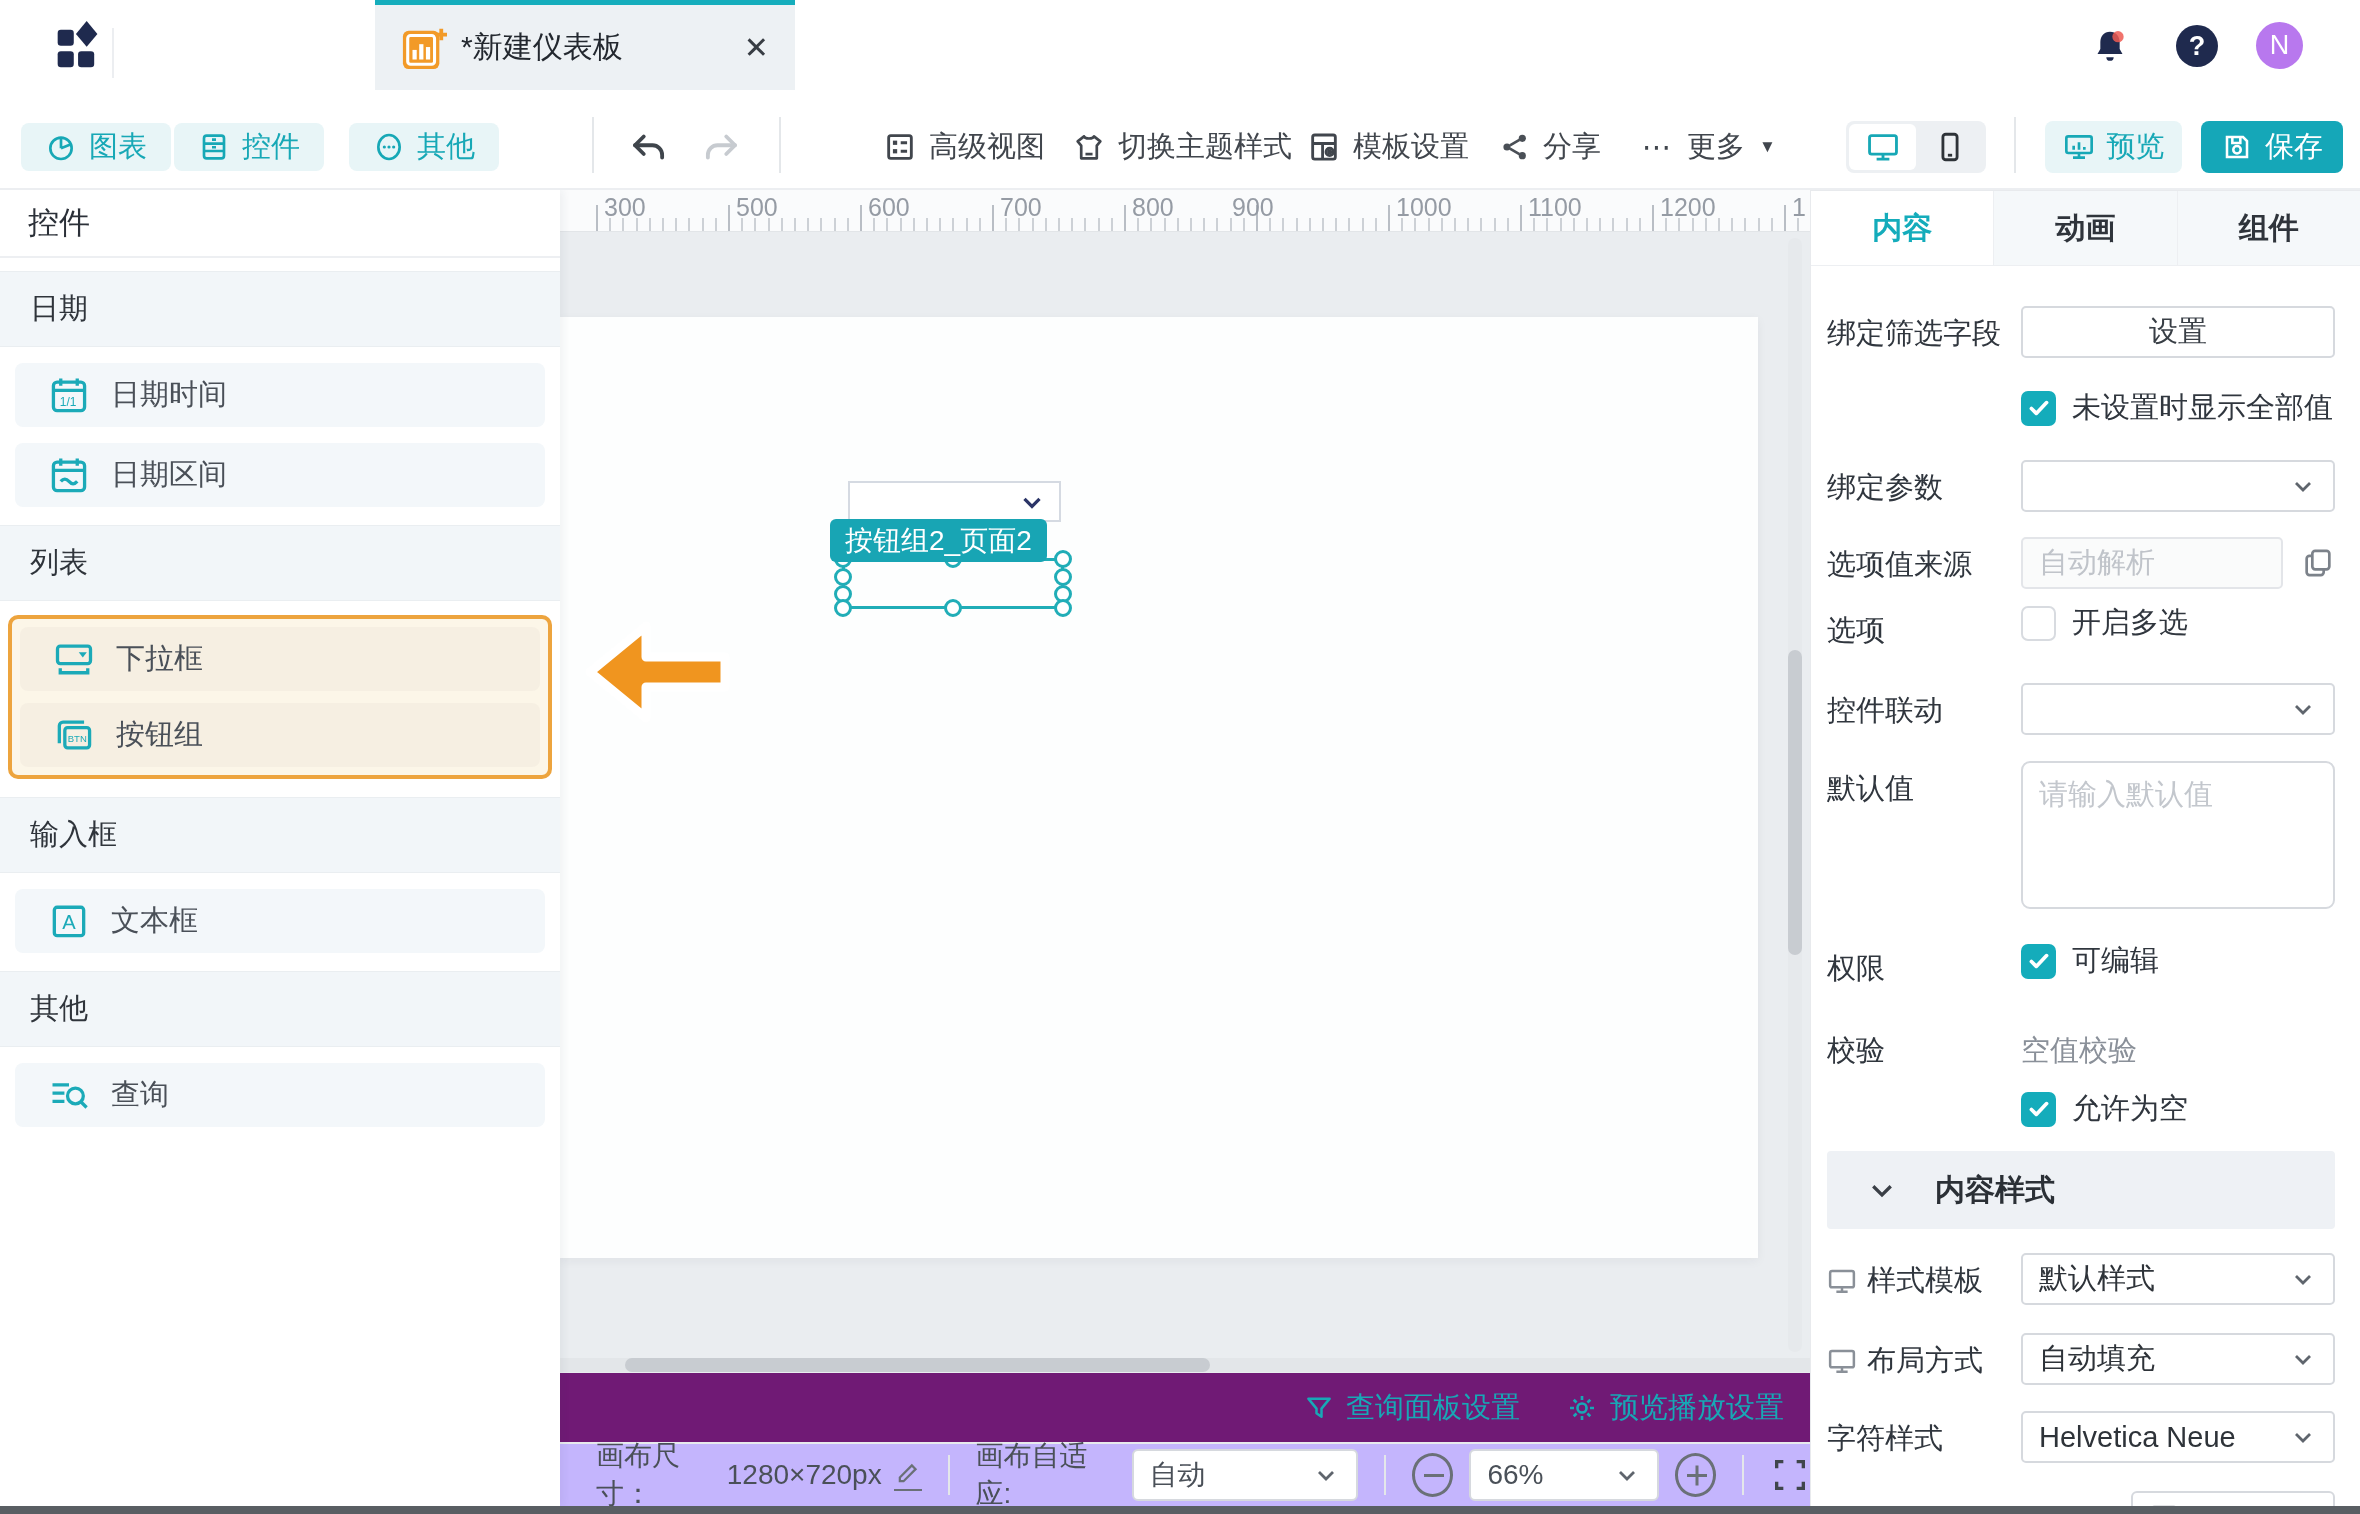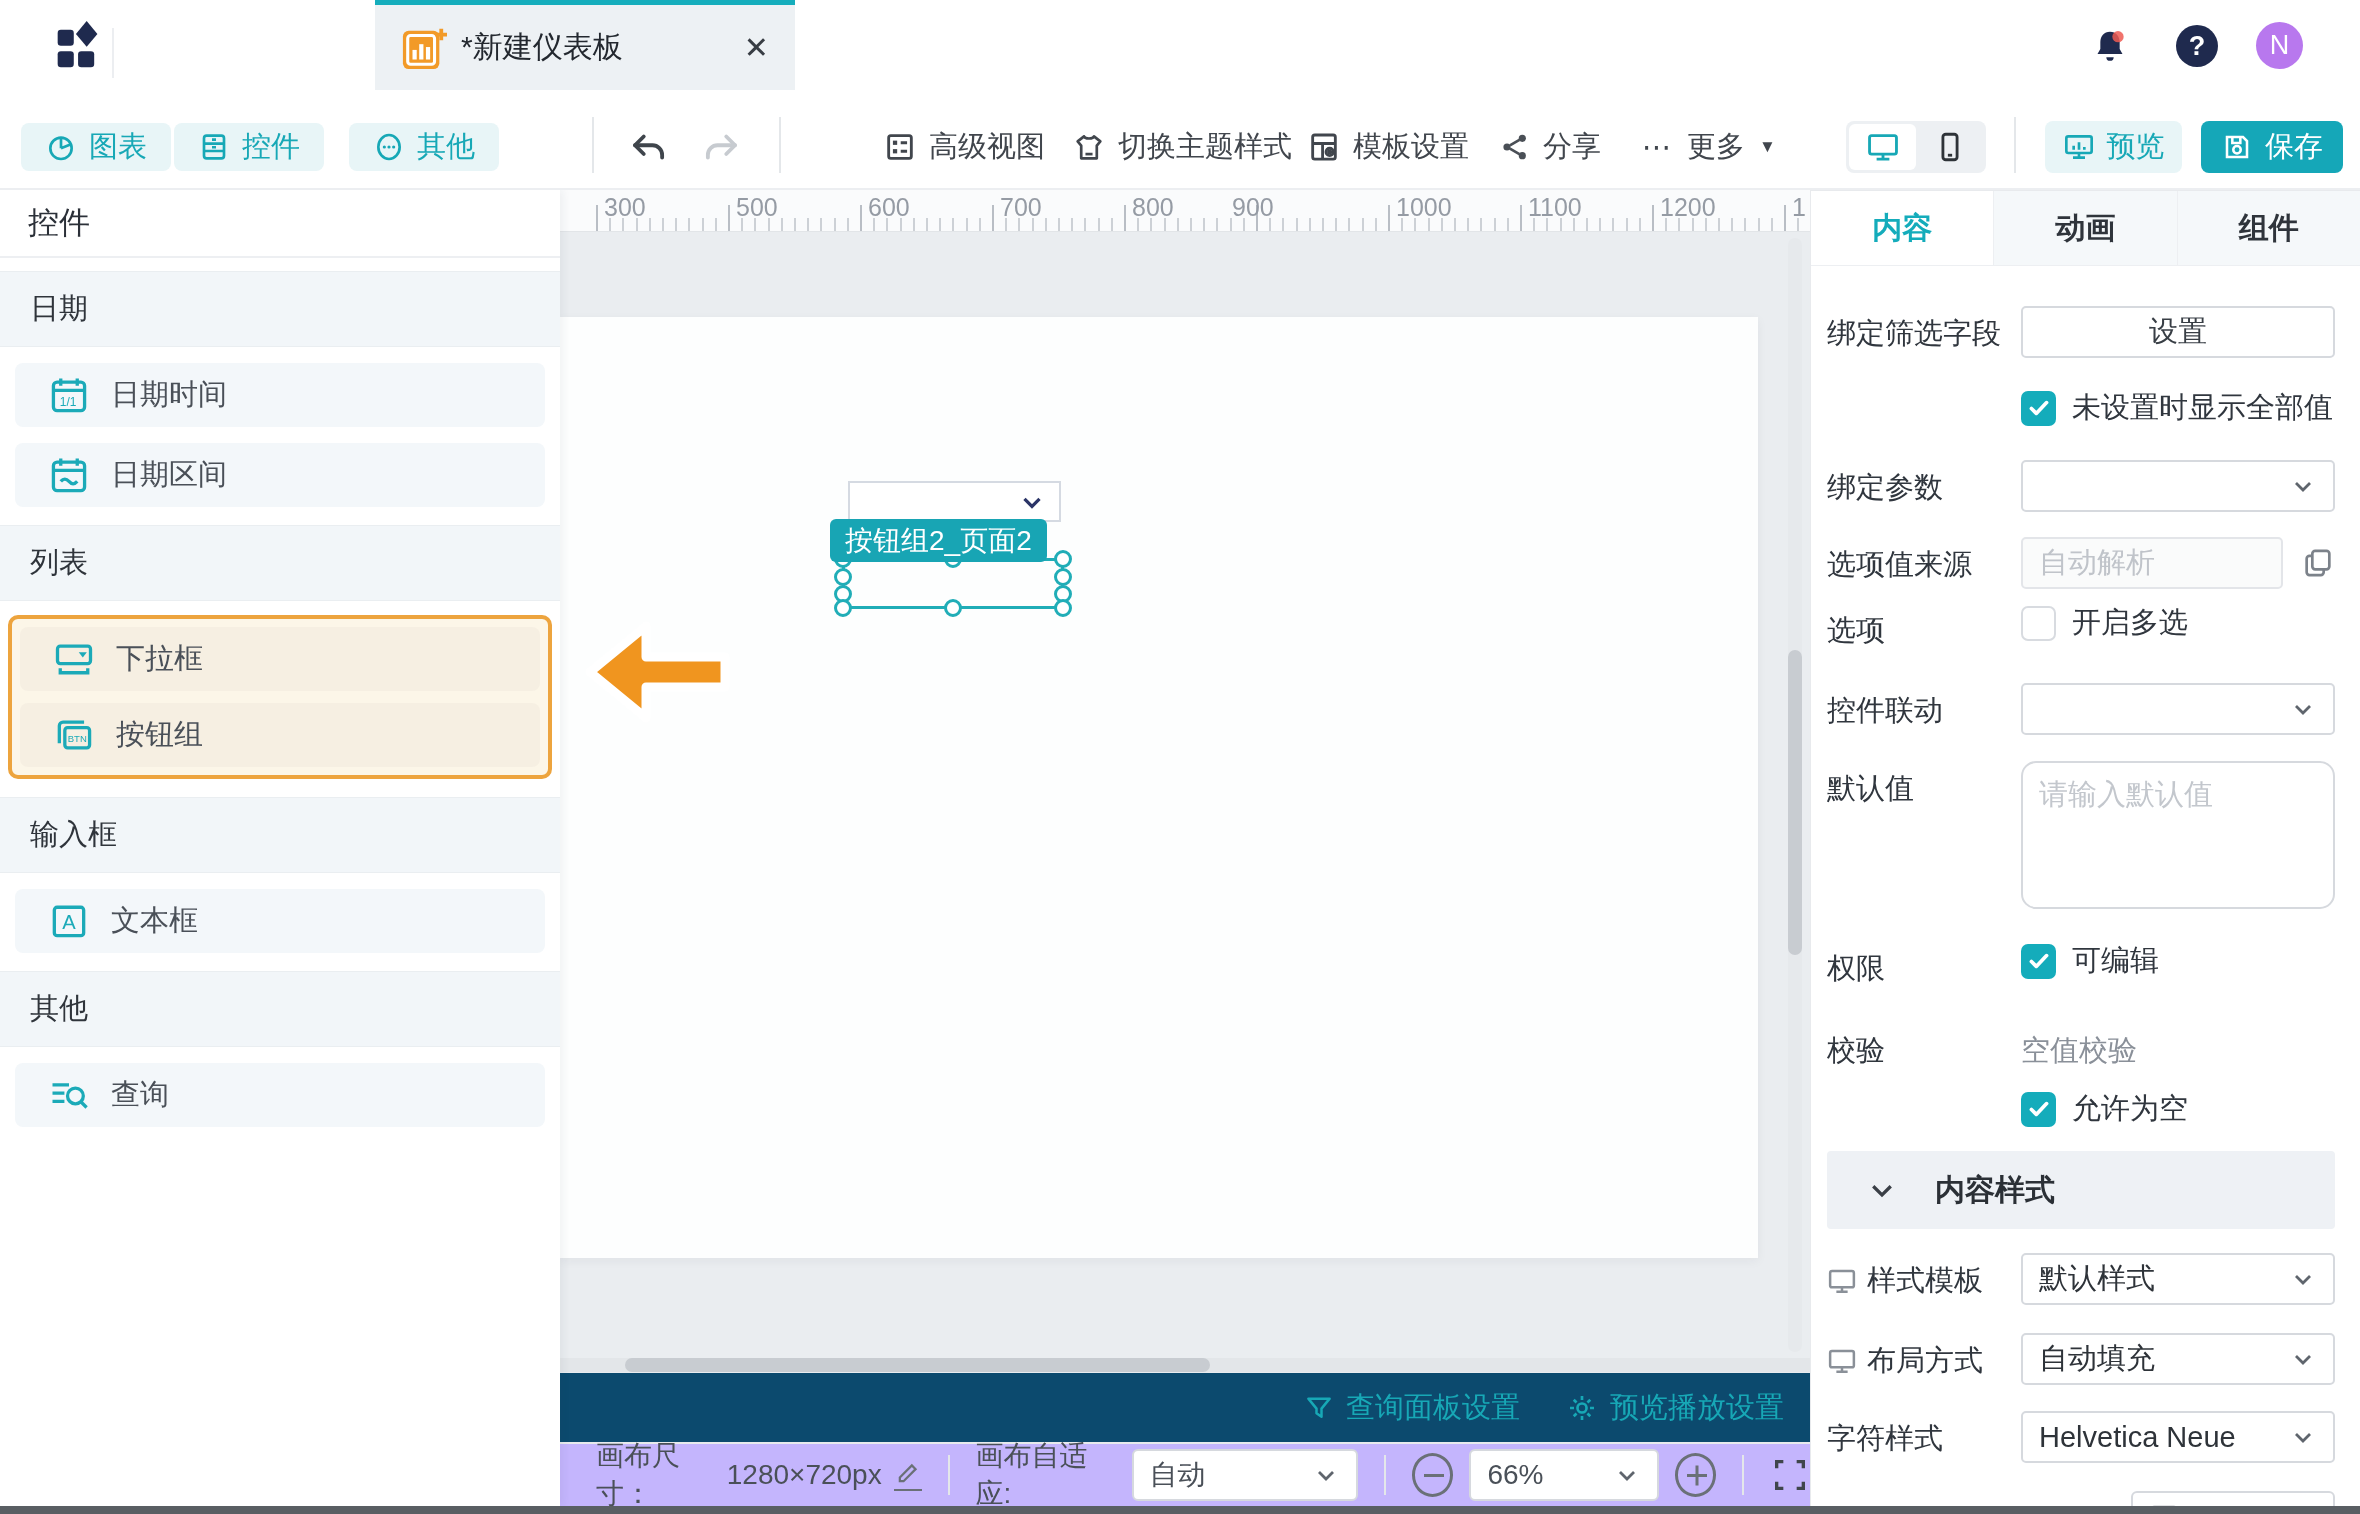--- a/index.html
+++ b/index.html
@@ -78,21 +78,21 @@
   .cmp-tip{position:absolute;left:270px;top:287px;height:43px;background:#18A5B4;color:#fff;
            font-size:28px;display:flex;align-items:center;padding:0 15px;border-radius:6px;z-index:4}
   .cmp-sel{position:absolute;left:282px;top:326px;width:222px;height:51px;
            border:3px solid #20ADB7;box-sizing:border-box;z-index:3}
   .hd{position:absolute;width:18px;height:18px;border:3px solid #20ADB7;background:#fff;
       border-radius:50%;box-sizing:border-box}
   .vscroll{position:absolute;right:8px;top:6px;bottom:6px;width:14px;background:#E6E9EC;border-radius:7px}
   .vscroll .th{position:absolute;left:0;width:14px;top:412px;height:305px;background:#C8CCD1;border-radius:7px}
   .hscroll{position:absolute;left:0;top:1168px;width:100%;height:14px;background:#E3E6E9}
   .hscroll .th{position:absolute;top:0;left:65px;width:585px;height:14px;background:#C8CCD1;border-radius:7px}
-  .cv-footer{position:absolute;left:0;top:1182px;width:100%;height:70px;background:#0c4a6e;
+  .cv-footer{position:absolute;left:0;top:1182px;width:100%;height:70px;background:#701a75;
              display:flex;align-items:center;justify-content:flex-end;gap:46px;padding-right:26px;
              box-sizing:border-box;border-top:1px solid #E9ECEF}
   .cv-link{display:flex;align-items:center;gap:12px;color:#17A8B6;font-size:29px;cursor:pointer}
 
   
   .bottombar{position:absolute;left:560px;top:1442px;width:1250px;height:64px;background:#c4b5fd;
              border-top:2px solid #E7EAED;display:flex;align-items:center;font-size:28px;
              color:#4A5058;box-sizing:border-box}
   .bb-div{width:2px;height:40px;background:#E4E7EA;margin:0 26px}
   .f-box{height:52px;border:2px solid #D6D9DE;border-radius:6px;display:flex;align-items:center;
@@ -121,21 +121,21 @@
             justify-content:space-between;padding:0 16px;font-size:29px;color:#2E3339;
             box-sizing:border-box;cursor:pointer;background:#fff}
   .chkrow{display:flex;align-items:center;gap:16px;font-size:29px;color:#30363E}
   .chk{width:35px;height:35px;border-radius:7px;background:#14ACBB;flex:none;display:flex;
        align-items:center;justify-content:center;cursor:pointer}
   .chk.un{background:#fff;border:2px solid #D8DBE0;box-sizing:border-box}
   .dis-wrap{display:flex;align-items:center;gap:18px}
   .dis-input{height:52px;flex:1;background:#FAFBFB;border:2px solid #E3E5E9;border-radius:5px;
              color:#C0C4CA;display:flex;align-items:center;padding:0 16px;font-size:29px;
              box-sizing:border-box}
-  .ta{height:148px;border:2px solid #D6D9DE;border-radius:15px;padding:12px 16px;color:#C3C7CD;
+  .ta{height:148px;border:2px solid #D6D9DE;border-radius:9px;padding:12px 16px;color:#C3C7CD;
       font-size:29px;cursor:text;box-sizing:border-box}
   .sec-head{margin-top:22px;background:#EEF1F5;height:78px;border-radius:4px;display:flex;
             align-items:center;padding-left:40px;gap:38px;font-size:30px;font-weight:bold;
             color:#2B3036;cursor:pointer}
   .muted{color:#8A9099;font-size:29px;padding-top:8px}
   .bi{font-size:34px;color:#2E3339;cursor:pointer}
   .os-strip{position:absolute;left:0;bottom:0;width:2360px;height:8px;background:#595E63;z-index:30}
 </style>
 </head>
 <body>

